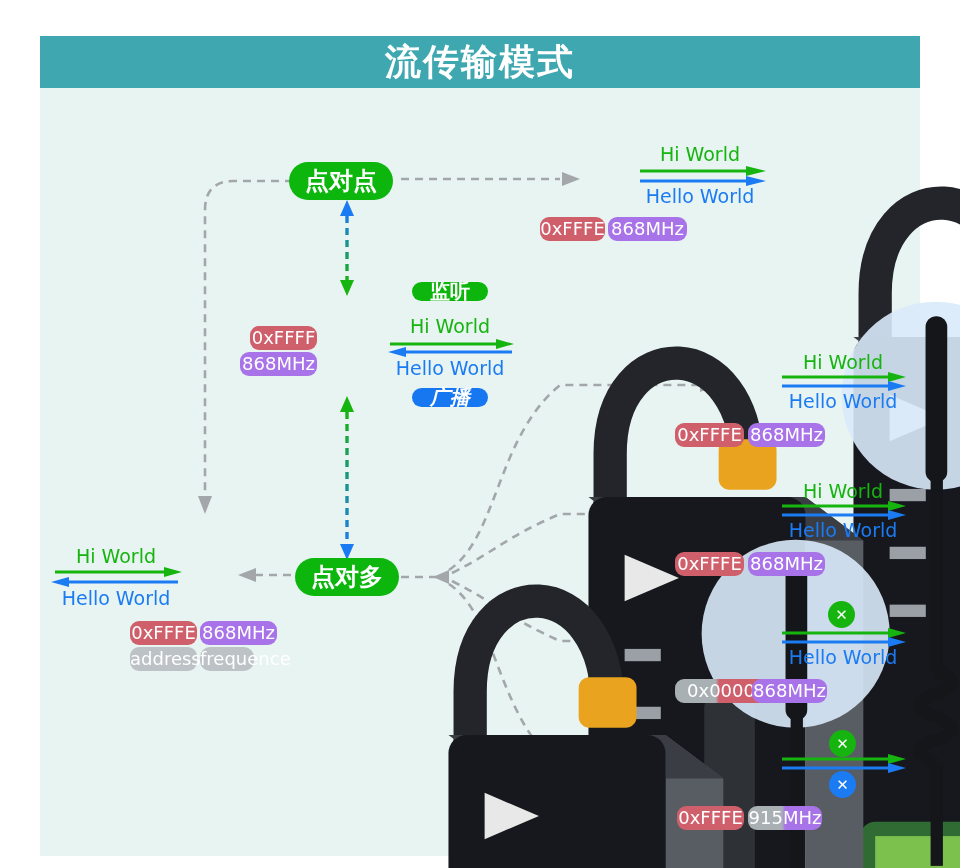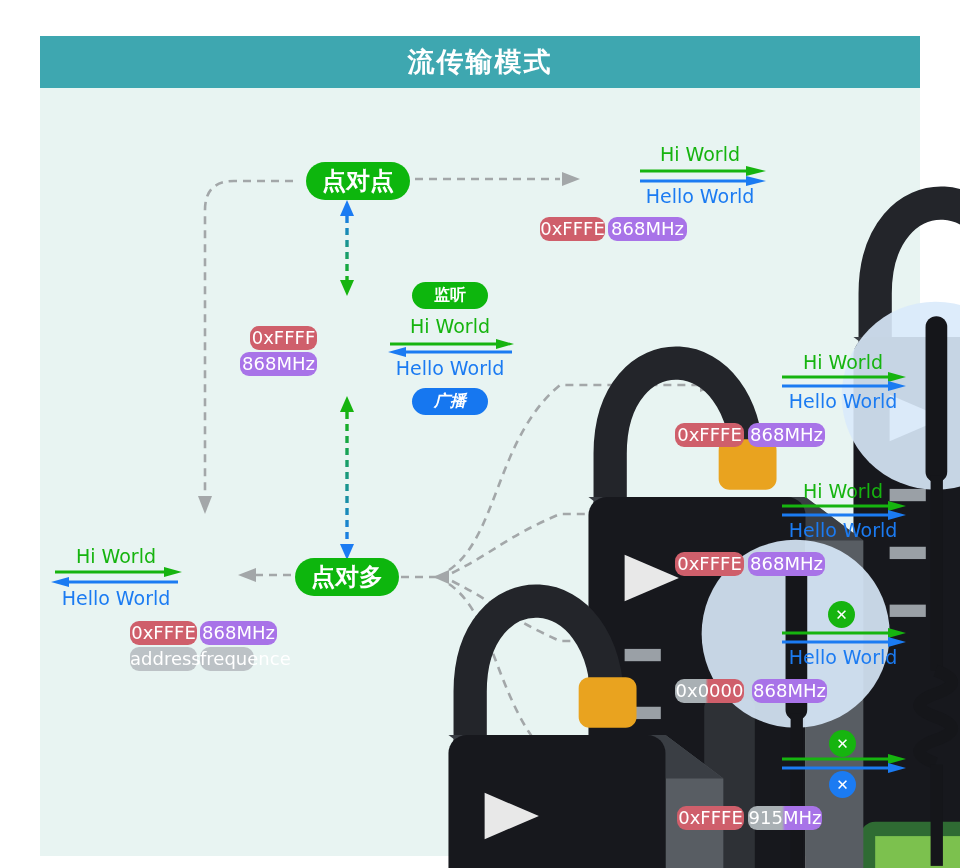--- a/index.html
+++ b/index.html
@@ -13,27 +13,27 @@
     --purple:#a873e8;
     --gray-pill:#bcc2c6;
     --split-gray:#a9b0b4;
     --dash:#a3a7a9;
   }
   *{margin:0;padding:0;box-sizing:border-box;}
   body{font-family:"DejaVu Sans","Liberation Sans",sans-serif;background:#fff;}
   .canvas{position:relative;width:960px;height:868px;background:#fff;overflow:hidden;}
   .titlebar{position:absolute;left:40px;top:36px;width:880px;height:52px;background:var(--header);
     display:flex;align-items:center;justify-content:center;}
-  .titlebar h1{color:#fff;font-size:27px;font-weight:700;letter-spacing:2px;}
+  .titlebar h1{color:#fff;font-size:36px;font-weight:700;letter-spacing:2px;}
   .panel{position:absolute;left:40px;top:88px;width:880px;height:768px;background:var(--panel);}
   .layer{position:absolute;left:0;top:0;}
   .node{position:absolute;background:var(--green);color:#fff;font-weight:700;border-radius:999px;
     display:flex;align-items:center;justify-content:center;white-space:nowrap;}
   .node.big{width:104px;height:38px;font-size:24px;}
-  .node.small{width:76px;height:27px;font-size:16px;}
+  .node.small{width:76px;height:19px;font-size:20px;}
   .node.blue{background:var(--blue);}
   .tag{position:absolute;height:24px;line-height:24px;border-radius:9px;color:#fff;
     font-size:18px;text-align:center;white-space:nowrap;}
   .tag.red{background:var(--red);}
   .tag.purple{background:var(--purple);}
   .tag.gray{background:var(--gray-pill);}
   .tag.split-gray-red{background:linear-gradient(90deg,var(--split-gray) 0 44%,var(--red) 48% 100%);}
   .tag.split-gray-purple{background:linear-gradient(90deg,var(--split-gray) 0 46%,var(--purple) 50% 100%);}
   .msg{position:absolute;font-size:19px;font-weight:400;text-align:center;white-space:nowrap;}
   .msg.green{color:var(--arrow-green);width:120px;}
@@ -160,21 +160,21 @@
       <line x1="782" y1="642" x2="888" y2="642" stroke="#1b7bf2"></line>
       <polygon points="888,637 906,642 888,647" fill="#1b7bf2"></polygon>
 
       <line x1="782" y1="759" x2="888" y2="759" stroke="#16b40f"></line>
       <polygon points="888,754 906,759 888,764" fill="#16b40f"></polygon>
       <line x1="782" y1="768" x2="888" y2="768" stroke="#1b7bf2"></line>
       <polygon points="888,763 906,768 888,773" fill="#1b7bf2"></polygon>
     </g>
   </svg>
 
-  <div class="node big" style="left:306px;top:162px;text-align:right;">点对点</div>
+  <div class="node big" style="left:289px;top:162px;text-align:right;">点对点</div>
   <div class="node big" style="left:295px;top:558px;">点对多</div>
   <div class="node small" style="left:412px;top:282px;">监听</div>
   <div class="node small blue" style="left:412px;top:388px;font-style:italic;">广播</div>
 
   <div class="msg green" style="left:640px;top:143px;">Hi World</div>
   <div class="msg blue" style="left:630px;top:185px;">Hello World</div>
   <div class="msg green" style="left:390px;top:315px;">Hi World</div>
   <div class="msg blue" style="left:380px;top:357px;">Hello World</div>
   <div class="msg green" style="left:56px;top:545px;">Hi World</div>
   <div class="msg blue" style="left:46px;top:587px;">Hello World</div>
@@ -198,19 +198,19 @@
   <div class="tag purple" style="left:200px;top:621px;width:77px;">868MHz</div>
   <div class="tag gray" style="left:130px;top:647px;width:67px;text-align:right;">address</div>
   <div class="tag gray" style="left:200px;top:647px;width:54px;border-radius:10px;">frequence</div>
 
   <div class="tag red" style="left:675px;top:423px;width:69px;">0xFFFE</div>
   <div class="tag purple" style="left:748px;top:423px;width:77px;">868MHz</div>
 
   <div class="tag red" style="left:675px;top:552px;width:69px;">0xFFFE</div>
   <div class="tag purple" style="left:748px;top:552px;width:77px;">868MHz</div>
 
-  <div class="tag split-gray-red" style="left:675px;top:679px;width:69px;">0x0000</div>
+  <div class="tag split-gray-red" style="left:675px;top:679px;width:92px;">0x0000</div>
   <div class="tag purple" style="left:752px;top:679px;width:75px;">868MHz</div>
 
   <div class="tag red" style="left:677px;top:806px;width:67px;">0xFFFE</div>
   <div class="tag split-gray-purple" style="left:748px;top:806px;width:74px;">915MHz</div>
 
 </div>
 
 </body></html>

